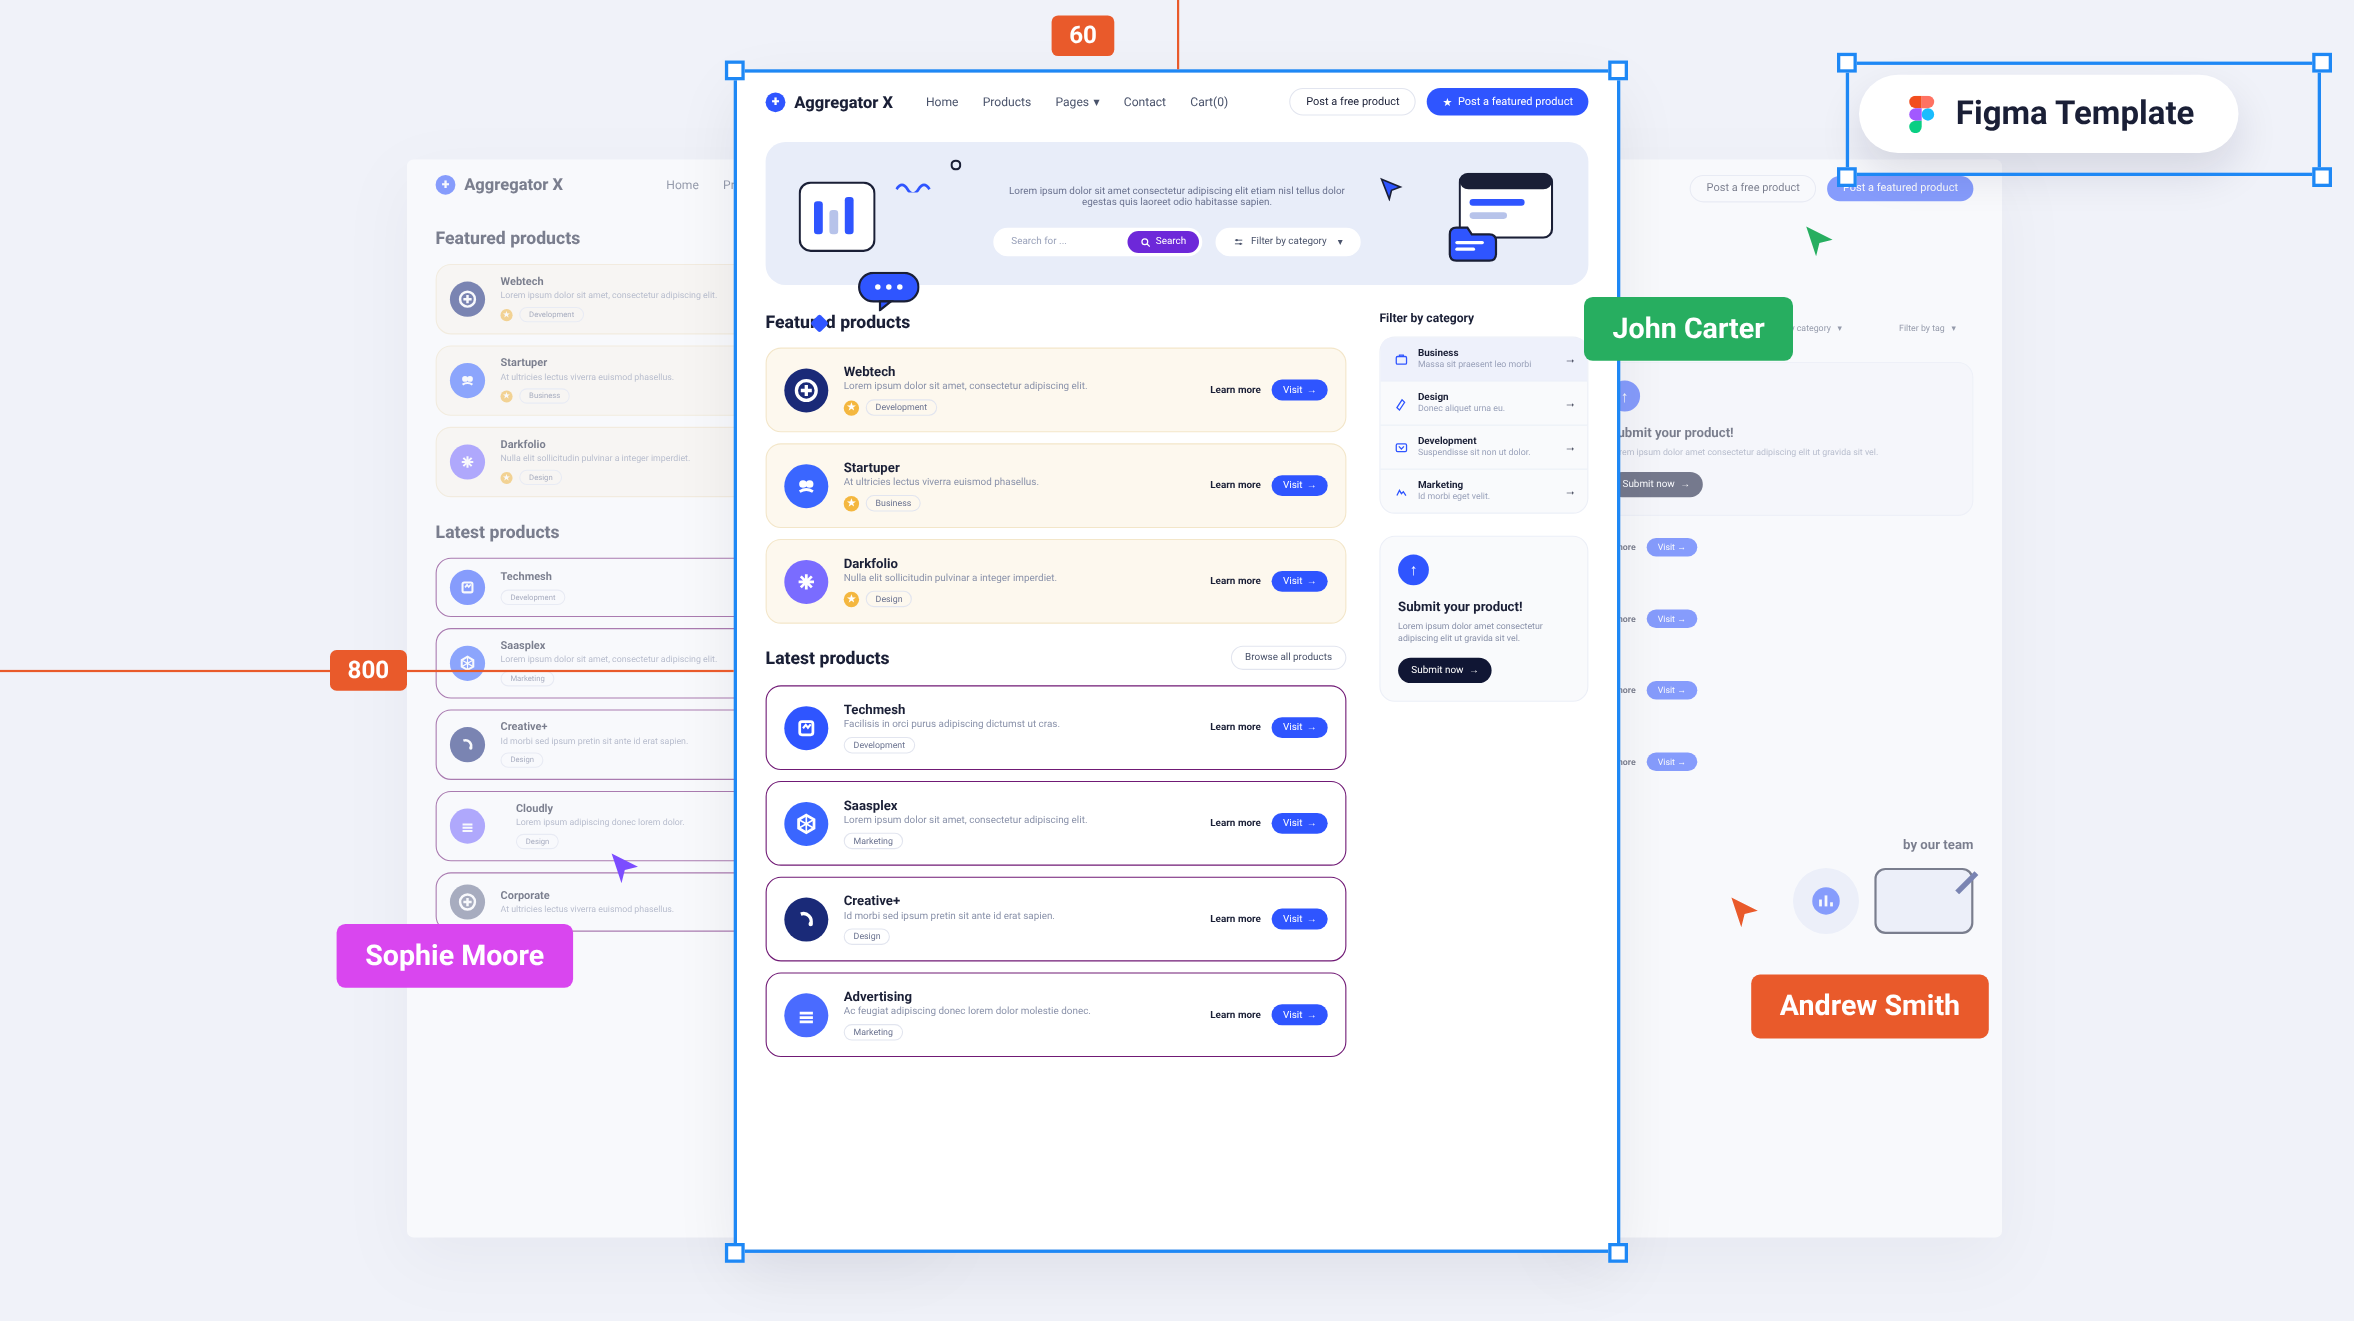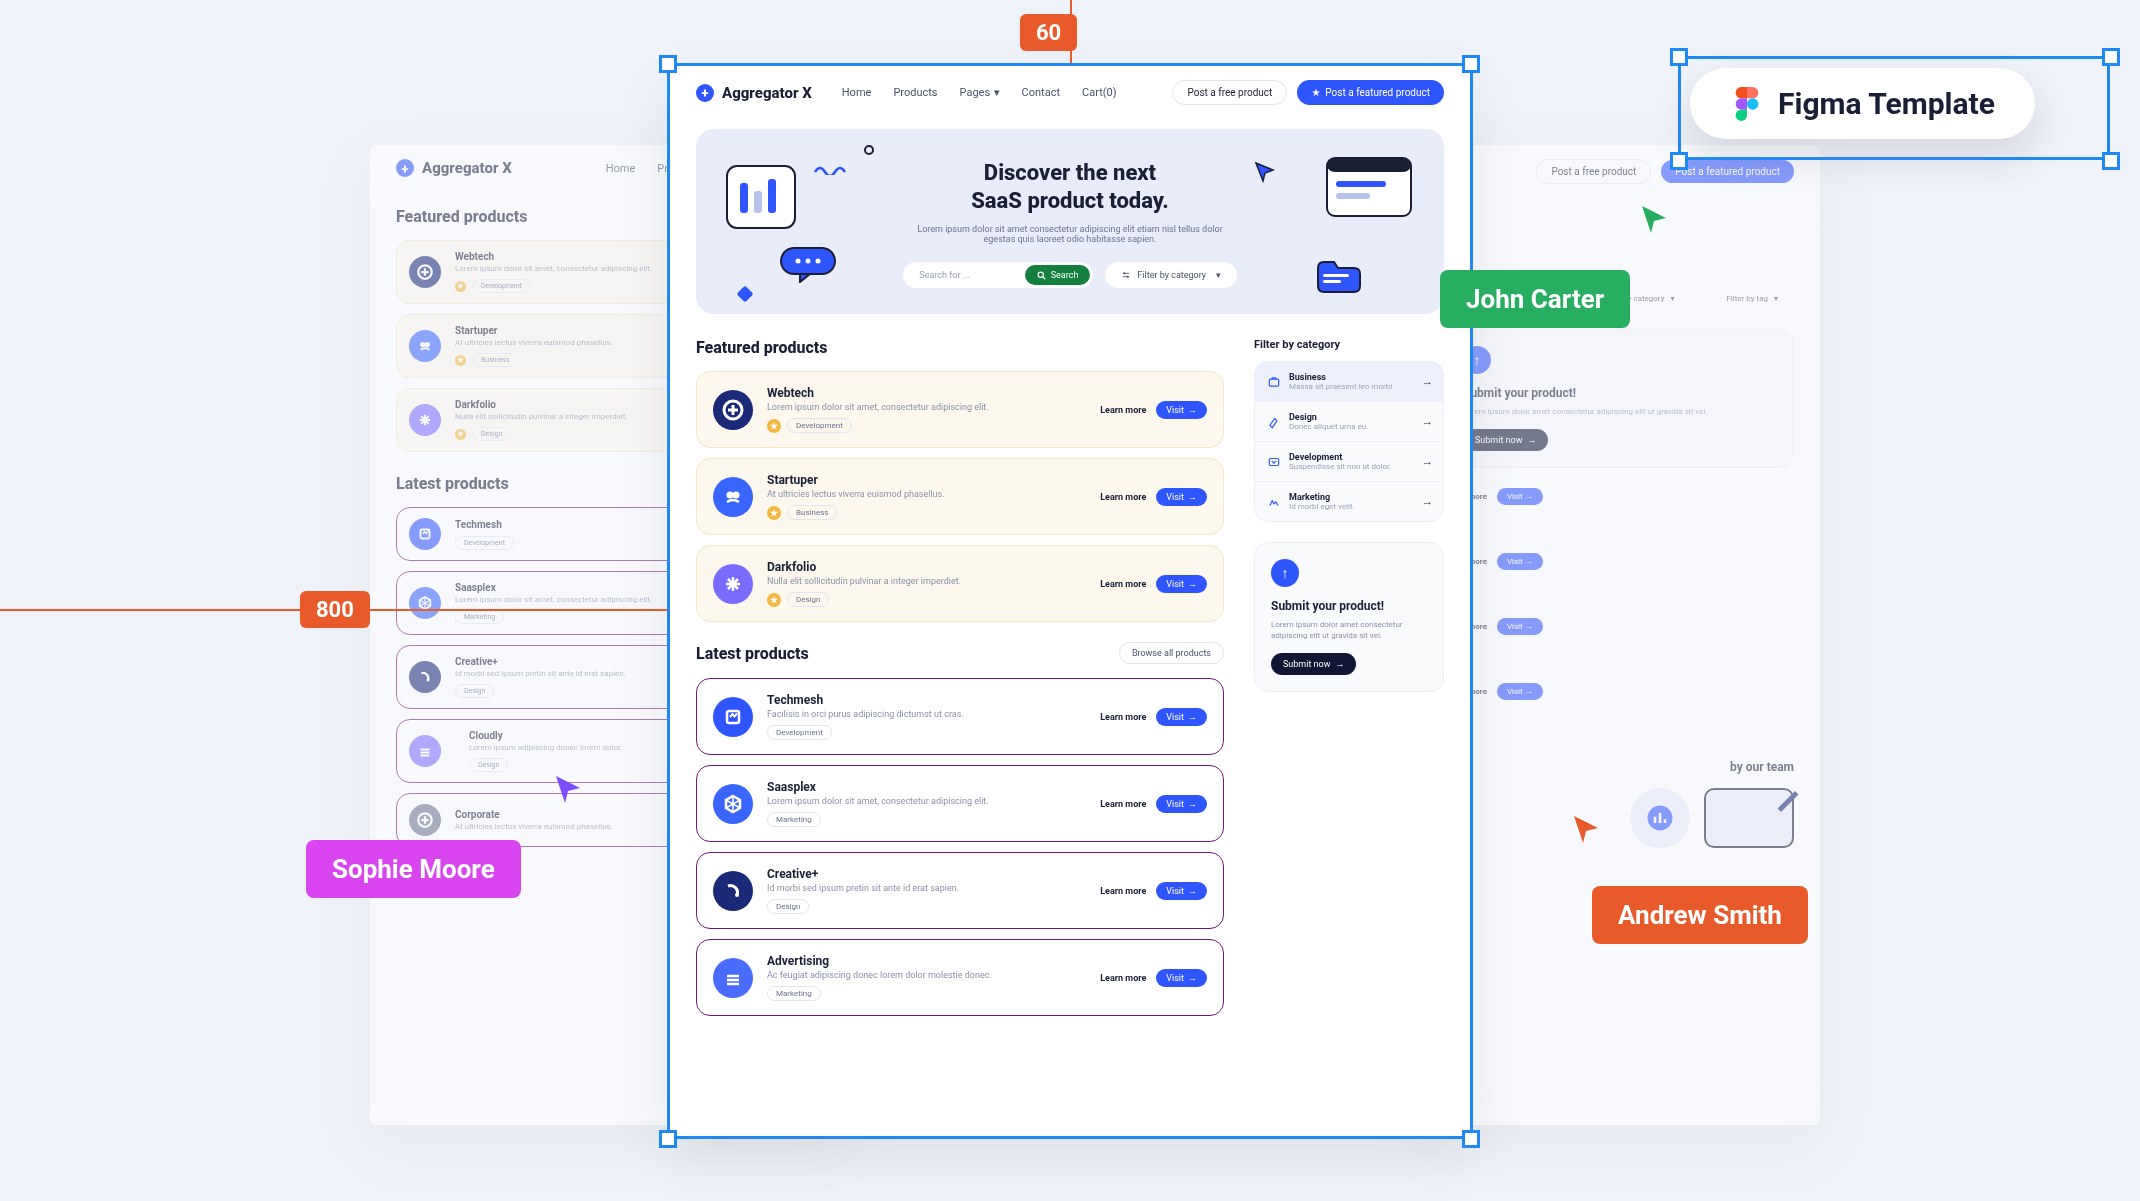--- a/index.html
+++ b/index.html
@@ -35,21 +35,21 @@
 .hdr-actions { display:flex; gap:10px; }
 .btn-outline { border:1px solid #e2e5ef; background:#fff; border-radius:999px; padding:6px 14px; font-size:10px; color:#1a1f36; }
 .btn-primary { background:#2f55ff; color:#fff; border-radius:999px; padding:6px 14px; font-size:10px; display:flex; align-items:center; gap:5px; }
 
 
 .hero { margin: 10px 26px 0; border-radius:18px; background:#e8edf9; padding: 30px 40px 26px; position:relative; text-align:center; }
 .hero h1 { font-size:22px; font-weight:800; color:#1a1f36; line-height:1.25; }
 .hero p { font-size:9px; color:#6b7390; margin-top:10px; max-width: 320px; margin-left:auto; margin-right:auto; }
 .hero-row { display:flex; gap:12px; justify-content:center; margin-top:18px; }
 .search { background:#fff; border-radius:999px; display:flex; align-items:center; padding:3px 3px 3px 16px; font-size:9px; color:#9aa2ba; width:190px; justify-content:space-between; }
-.search-btn { background:#15803d; color:#fff; border-radius:999px; padding:5px 12px; font-size:9px; display:flex; gap:5px; align-items:center; }
+.search-btn { background:#6d28d9; color:#fff; border-radius:999px; padding:5px 12px; font-size:9px; display:flex; gap:5px; align-items:center; }
 .filter-pill { background:#fff; border-radius:999px; padding:6px 16px; font-size:9px; color:#4a536b; display:flex; align-items:center; gap:6px; }
 
 
 .content { display:flex; gap:30px; padding: 24px 26px 30px; }
 .main { flex:1; }
 .side { width:190px; }
 .sec-title { font-size:16px; font-weight:800; color:#1a1f36; margin-bottom:14px; }
 .sec-head { display:flex; justify-content:space-between; align-items:center; margin-bottom:14px; }
 
 .card { border:1px solid #701a75; border-radius:14px; padding:14px 16px; display:flex; align-items:center; gap:14px; margin-bottom:10px; position:relative; }
@@ -349,21 +349,20 @@
         <rect x="1" y="1" width="84" height="14" rx="8" fill="#1a1f36"></rect>
         <rect x="10" y="24" width="50" height="6" rx="3" fill="#2f55ff"></rect>
         <rect x="10" y="36" width="34" height="6" rx="3" fill="#b7c3ea"></rect>
       </svg>
     <svg class="hero-deco" style="right:82px;bottom:20px;" width="46" height="36" viewBox="0 0 46 36">
         <path d="M2 10 Q2 4 8 4 L18 4 L22 10 L38 10 Q44 10 44 16 L44 28 Q44 34 38 34 L8 34 Q2 34 2 28 Z" fill="#2f55ff" stroke="#1a1f36" stroke-width="2"></path>
         <rect x="7" y="16" width="26" height="3" rx="1.5" fill="#fff"></rect>
         <rect x="7" y="22" width="18" height="3" rx="1.5" fill="#fff"></rect>
       </svg>
 
-    <h1><span>Discover the next</span><br><span>SaaS product today.</span></h1>
     <p>Lorem ipsum dolor sit amet consectetur adipiscing elit etiam nisl tellus dolor egestas quis laoreet odio habitasse sapien.</p>
     <div class="hero-row">
       <div class="search">
         <span>Search for ...</span>
         <div class="search-btn">
           <svg width="9" height="9" viewBox="0 0 24 24">
               <circle cx="10" cy="10" r="7" fill="none" stroke="#fff" stroke-width="3"></circle>
               <line x1="15" y1="15" x2="22" y2="22" stroke="#fff" stroke-width="3"></line>
             </svg>
           <span>Search</span>
@@ -610,21 +609,21 @@
   </svg>
   <span>Figma Template</span>
 </div>
 <div class="selection-border" style="left:1678px; top:56px; width:432px; height:104px;"></div>
 <div class="selection-handle" style="left:1670px; top:48px;"></div>
 <div class="selection-handle" style="left:2102px; top:48px;"></div>
 <div class="selection-handle" style="left:1670px; top:152px;"></div>
 <div class="selection-handle" style="left:2102px; top:152px;"></div>
 
 <div class="dim-line-v" style="left:1070px; top:0; height:63px;"></div>
-<div class="dim-badge" style="left:1020px; top:14px;">60</div>
+<div class="dim-badge" style="left:956px; top:14px;">60</div>
 <div class="dim-line-h" style="left:0; top:609px; width:667px;"></div>
 <div class="dim-badge" style="left:300px; top:591px;">800</div>
 
 <svg class="cursor-icon" style="left:1636px; top:200px;" width="36" height="36" viewBox="0 0 24 24">
     <path d="M4 4 L20 12 L12 14 L10 22 Z" fill="#27ae60"></path>
   </svg>
 <div class="cursor-badge" style="left:1440px; top:270px; background:#27ae60;">John Carter</div>
 
 <svg class="cursor-icon" style="left:550px; top:770px;" width="36" height="36" viewBox="0 0 24 24">
     <path d="M4 4 L20 12 L12 14 L10 22 Z" fill="#7c4dff"></path>

